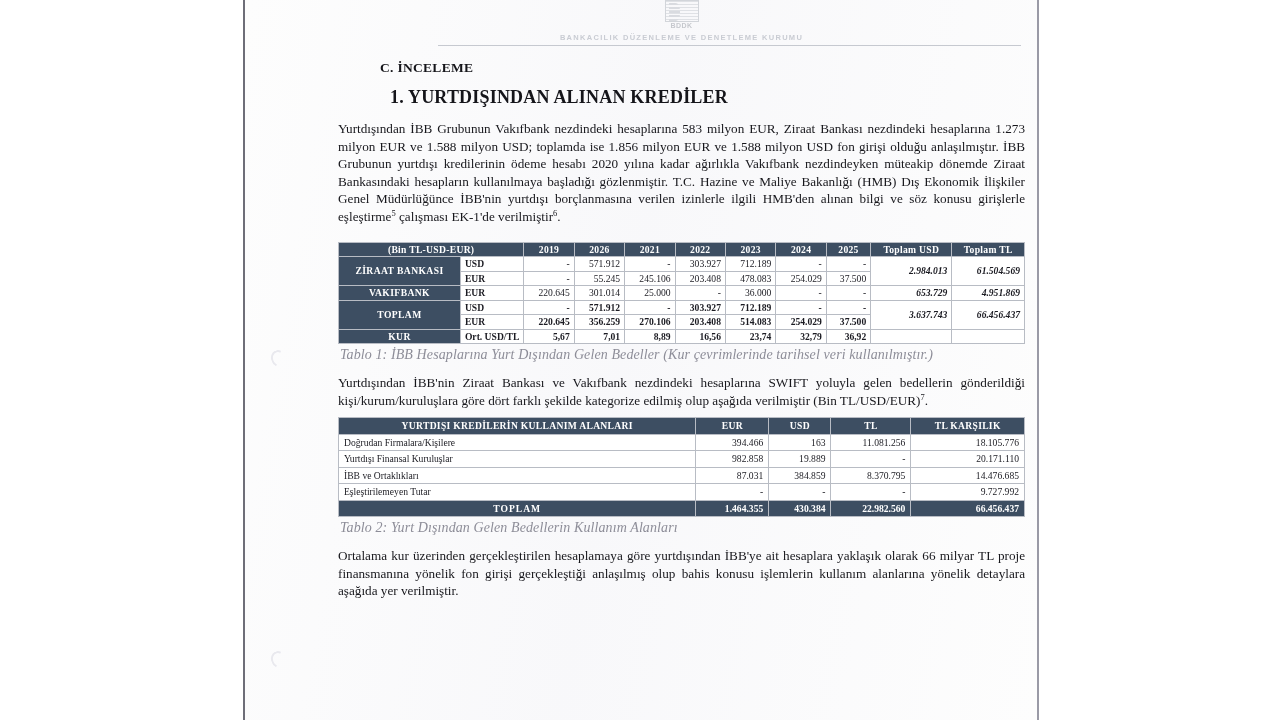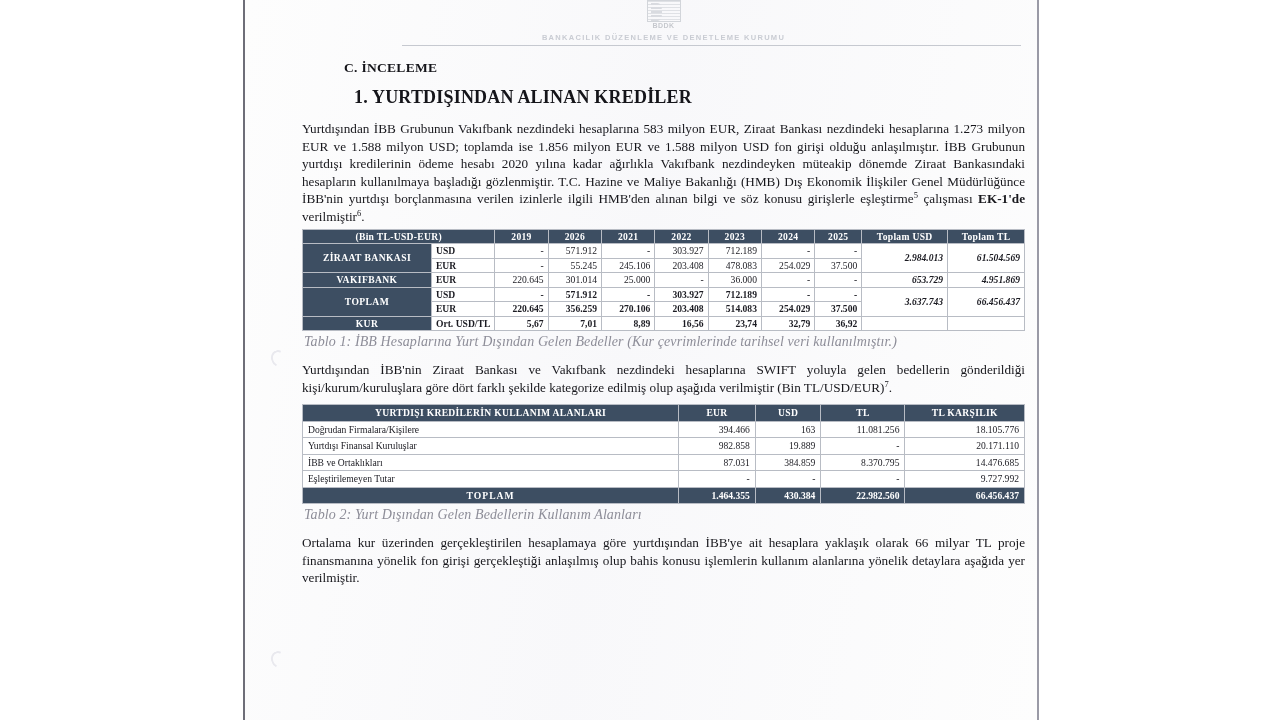--- a/index.html
+++ b/index.html
@@ -27,21 +27,21 @@
   }
   
   #page::after{
     content:"";
     position:absolute; inset:0;
     background: linear-gradient(100deg, rgba(250,250,252,0) 0%, rgba(244,244,248,.55) 48%, rgba(252,252,255,0) 100%);
     pointer-events:none;
   }
   .content {
     position: relative;
-    padding: 0 12px 0 57px;
+    padding: 0 12px 0 93px;
     z-index: 2;
   }
 
   
   .pg-header {
     position: relative;
     height: 50px;
     text-align: center;
   }
   .bddk-logo {
@@ -106,37 +106,37 @@
   }
 
   p.body {
     font-size: 13.2px; line-height: 17.6px;
     text-align: justify;
     margin: 12px 0 0 0;
     color: #17171c;
     -webkit-hyphens: none; hyphens: none;
   }
   p.body.tight { margin-top: 11px; }
-  .b { font-weight: bold; margin-top: 33px; }
+  .b { font-weight: normal; margin-top: 33px; }
   sup { font-size: 8.5px; vertical-align: super; line-height: 0; }
 
   
   .caption {
     font-size: 14px; font-style: italic;
     color: #8d8d98; margin: 3px 0 0 2px;
     letter-spacing: .1px;
     filter: blur(.35px);
   }
 
   
   table.doc {
     border-collapse: collapse;
     width: 100%;
     font-family: "Liberation Serif", serif;
-    margin-top: 3px;
+    margin-top: 16px;
   }
   table.doc td, table.doc th {
     border: 1px solid #b8bcc4;
     padding: 1px 4px;
     font-size: 9.6px;
     line-height: 11.5px;
     color: #1b1b22;
     background: #ffffff;
     white-space: nowrap;
   }

